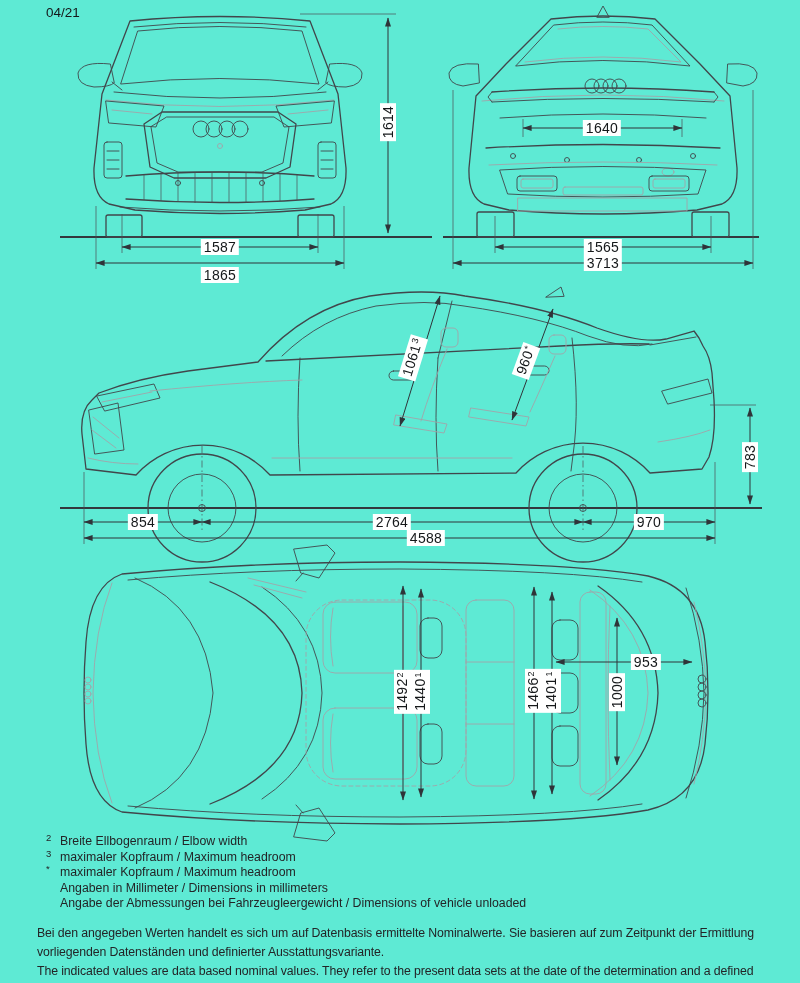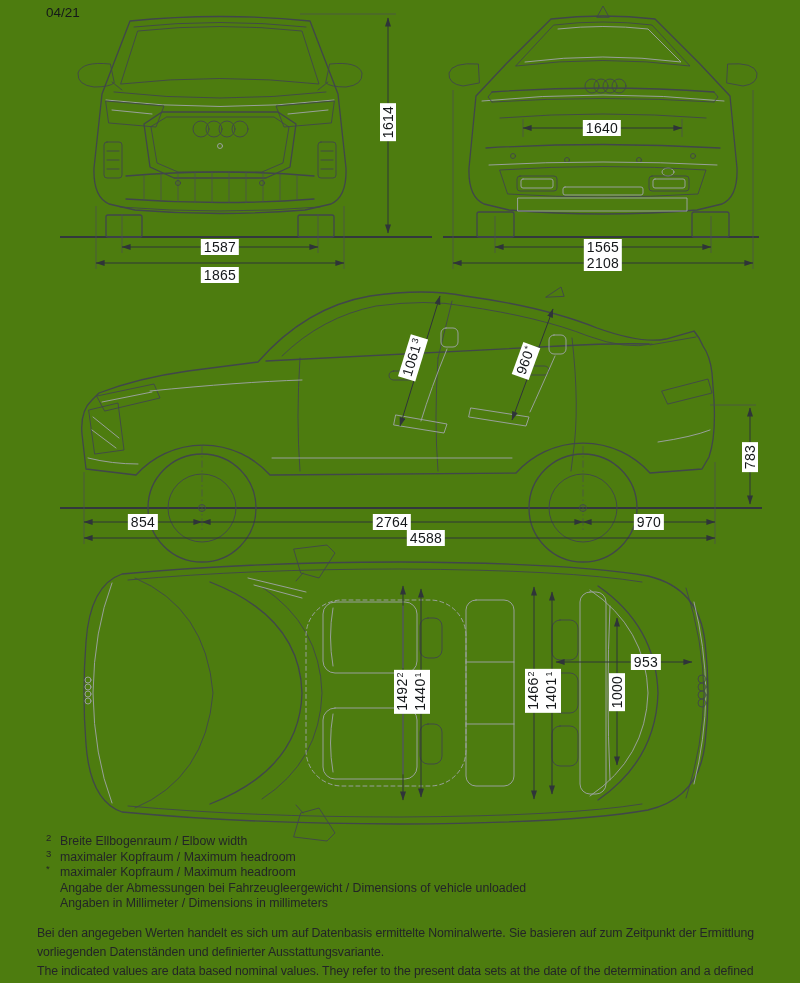--- a/index.html
+++ b/index.html
@@ -1,16 +1,16 @@
 <!DOCTYPE html>
 <html><head>
 <meta charset="utf-8">
 <style>
   html,body{margin:0;padding:0;background:#ffffff;}
-  .page{position:relative;width:800px;height:983px;background:#4d7c0f;overflow:hidden;
+  .page{position:relative;width:800px;height:983px;background:#5eead4;overflow:hidden;
         font-family:"Liberation Sans",sans-serif;color:#1d1f21;}
   svg{position:absolute;left:0;top:0;}
   svg .o{fill:none;stroke:#41464b;stroke-width:1.3;stroke-linejoin:round;stroke-linecap:round;}
   svg .d{fill:none;stroke:#41464b;stroke-width:0.9;stroke-linejoin:round;stroke-linecap:round;}
   svg .l{fill:none;stroke:#a0a5a9;stroke-width:0.9;stroke-linejoin:round;stroke-linecap:round;}
   svg .dim{fill:none;stroke:#2f3439;stroke-width:1;marker-start:url(#arr);marker-end:url(#arr);}
   svg .ext{fill:none;stroke:#4a4f53;stroke-width:0.7;}
   svg .gnd{fill:none;stroke:#33383d;stroke-width:2;}
   svg .dash{stroke-dasharray:7 3 1.5 3;}
   svg .dot{stroke-dasharray:4 3;}
@@ -273,43 +273,43 @@
 </svg>
 
 <div class="date">04/21</div>
 
 <div class="dl rot90" style="left:388px;top:122px;"><span>1614</span></div>
 <div class="dl" style="left:220px;top:247px;"><span>1587</span></div>
 <div class="dl" style="left:220px;top:275px;"><span>1865</span></div>
 
 <div class="dl" style="left:602px;top:128px;"><span>1640</span></div>
 <div class="dl" style="left:603px;top:247px;"><span>1565</span></div>
-<div class="dl" style="left:603px;top:263px;"><span>2108</span></div>
+<div class="dl" style="left:603px;top:263px;"><span>3713</span></div>
 
 <div class="dl rot73" style="left:413px;top:358px;"><span>1061</span><sup>3</sup></div>
 <div class="dl rot70" style="left:526px;top:361px;"><span>960</span><sup>*</sup></div>
 <div class="dl rot90" style="left:750px;top:457px;"><span>783</span></div>
 <div class="dl" style="left:143px;top:522px;"><span>854</span></div>
 <div class="dl" style="left:392px;top:522px;"><span>2764</span></div>
 <div class="dl" style="left:649px;top:522px;"><span>970</span></div>
 <div class="dl" style="left:399px;top:538px;margin-left:27px;"><span>4588</span></div>
 
 <div class="dl rot90" style="left:403px;top:692px;"><span>1492</span><sup>2</sup></div>
 <div class="dl rot90" style="left:421px;top:692px;"><span>1440</span><sup>1</sup></div>
 <div class="dl rot90" style="left:534px;top:691px;"><span>1466</span><sup>2</sup></div>
 <div class="dl rot90" style="left:552px;top:691px;"><span>1401</span><sup>1</sup></div>
 <div class="dl rot90" style="left:617px;top:692px;"><span>1000</span></div>
 <div class="dl" style="left:646px;top:662px;"><span>953</span></div>
 
 <div class="footnotes">
   <div class="fn-line"><span class="fn-sup">2</span><span>Breite Ellbogenraum / Elbow width</span></div>
   <div class="fn-line"><span class="fn-sup">3</span><span>maximaler Kopfraum / Maximum headroom</span></div>
   <div class="fn-line"><span class="fn-sup">*</span><span>maximaler Kopfraum / Maximum headroom</span></div>
+  <div class="fn-line"><span class="fn-sup"></span><span>Angaben in Millimeter / Dimensions in millimeters</span></div>
   <div class="fn-line"><span class="fn-sup"></span><span>Angabe der Abmessungen bei Fahrzeugleergewicht / Dimensions of vehicle unloaded</span></div>
-  <div class="fn-line"><span class="fn-sup"></span><span>Angaben in Millimeter / Dimensions in millimeters</span></div>
 </div>
 
 <div class="disclaimer">
   <p>Bei den angegeben Werten handelt es sich um auf Datenbasis ermittelte Nominalwerte. Sie basieren auf zum Zeitpunkt der Ermittlung vorliegenden Datenständen und definierter Ausstattungsvariante.</p>
   <p>The indicated values are data based nominal values. They refer to the present data sets at the date of the determination and a defined set of equipment</p>
 </div>
 
 </div>
 
 </body></html>

